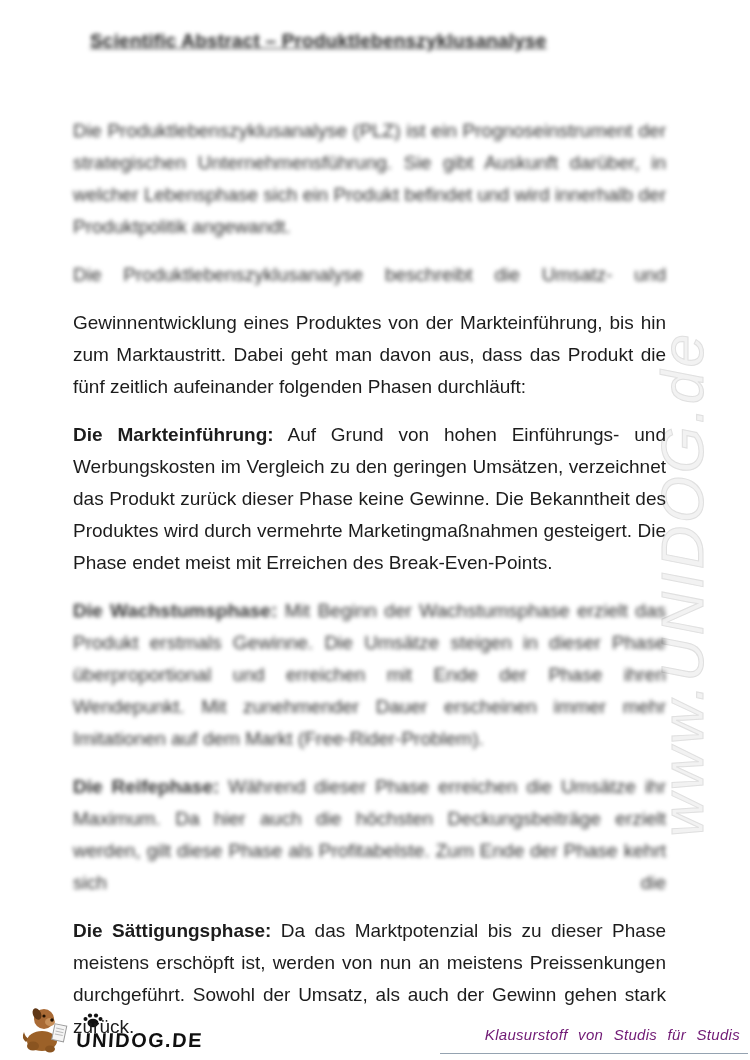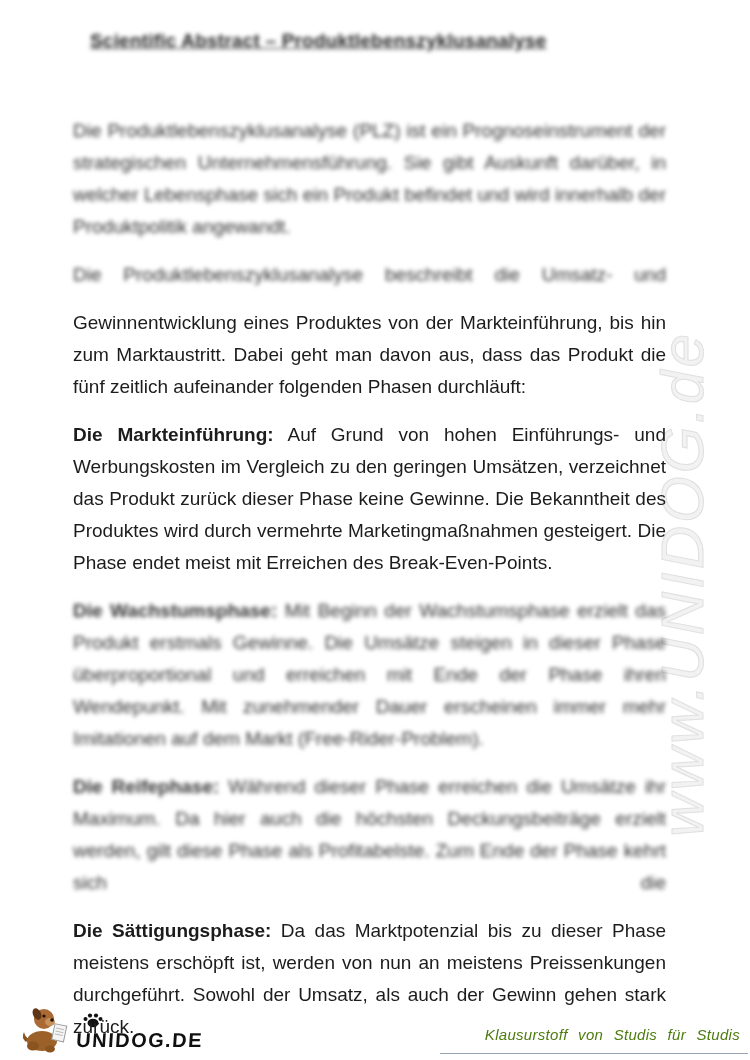--- a/index.html
+++ b/index.html
@@ -37,21 +37,21 @@
   .footer-logo{
     position:absolute;left:20px;top:1008px;height:50px;display:flex;align-items:flex-end;
   }
   .logo-text{
     font-size:20px;font-weight:800;letter-spacing:1.5px;color:#101010;
     transform:skewX(-4deg);margin-left:4px;padding-bottom:6px;
   }
   .paw{position:absolute;left:82px;top:1012px;}
   .tagline{
     position:absolute;right:10px;top:1026px;
-    font-size:15px;font-style:italic;color:#4d7c0f;word-spacing:6px;letter-spacing:.3px;
+    font-size:15px;font-style:italic;color:#701a75;word-spacing:6px;letter-spacing:.3px;
   }
   .footer-rule{
     position:absolute;left:440px;right:2px;top:1053px;height:1px;background:#95a3b1;
   }
 </style>
 </head>
 <body>
 
 <div class="watermark">www.UNIDOG.de</div>
 

